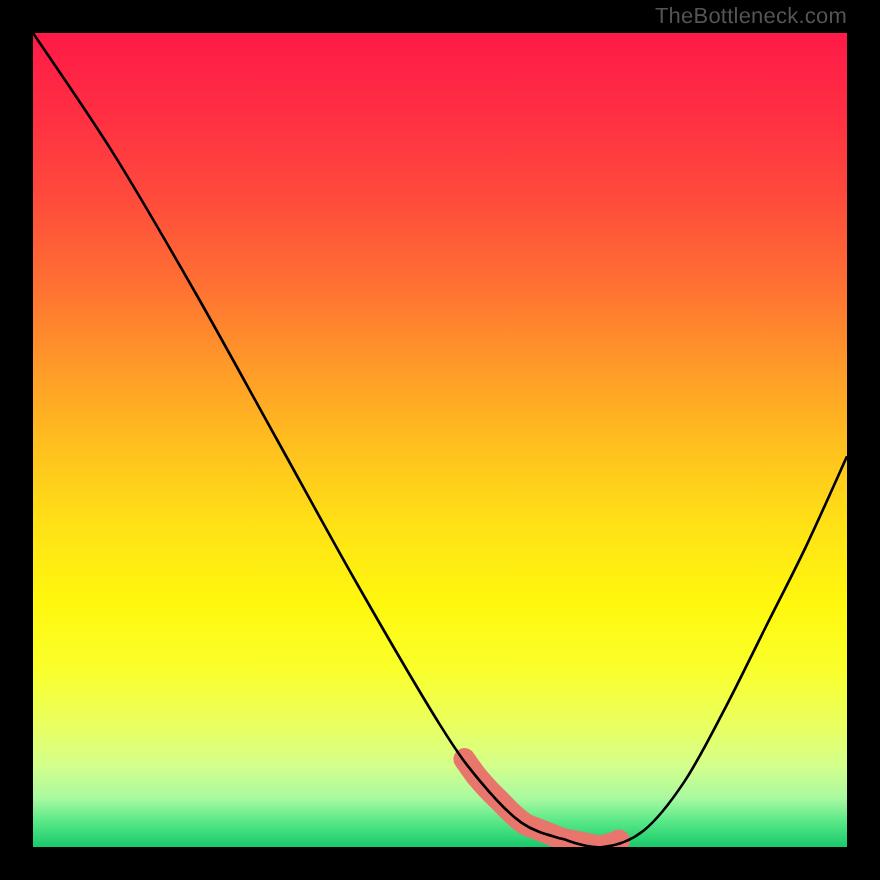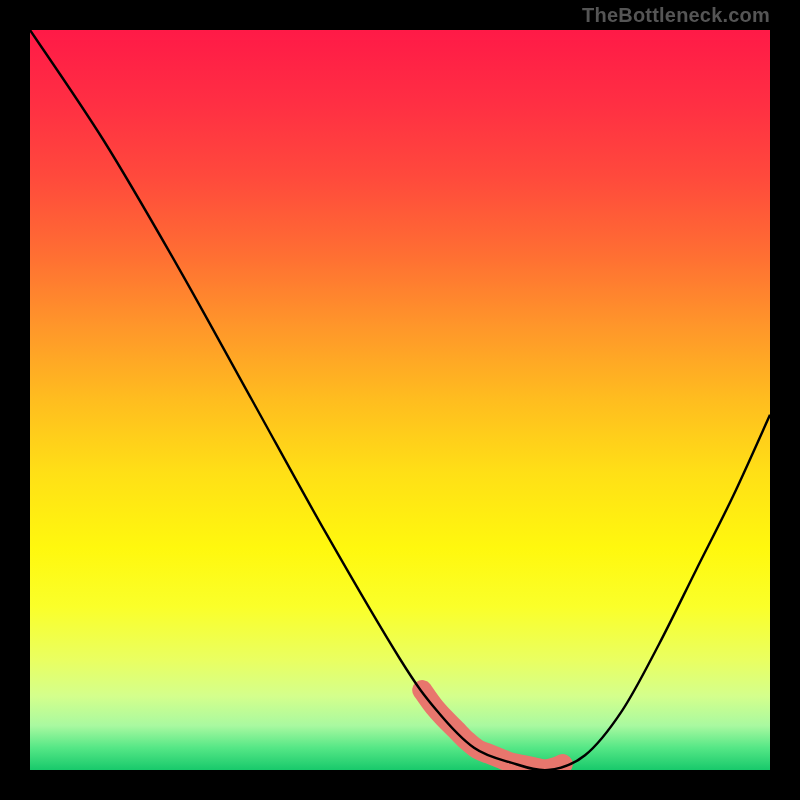--- a/index.html
+++ b/index.html
@@ -38,21 +38,21 @@
     width: 740px;
     height: 740px;
     pointer-events: none;
   }
   .watermark {
     position: absolute;
     top: 4px;
     right: 30px;
     color: #555555;
     font-size: 20px;
-    font-weight: 700;
+    font-weight: 400;
     letter-spacing: 0.2px;
   }
 </style>
 </head>
 <body>
 
 <div class="frame">
 
   <div class="watermark">TheBottleneck.com</div>
 

